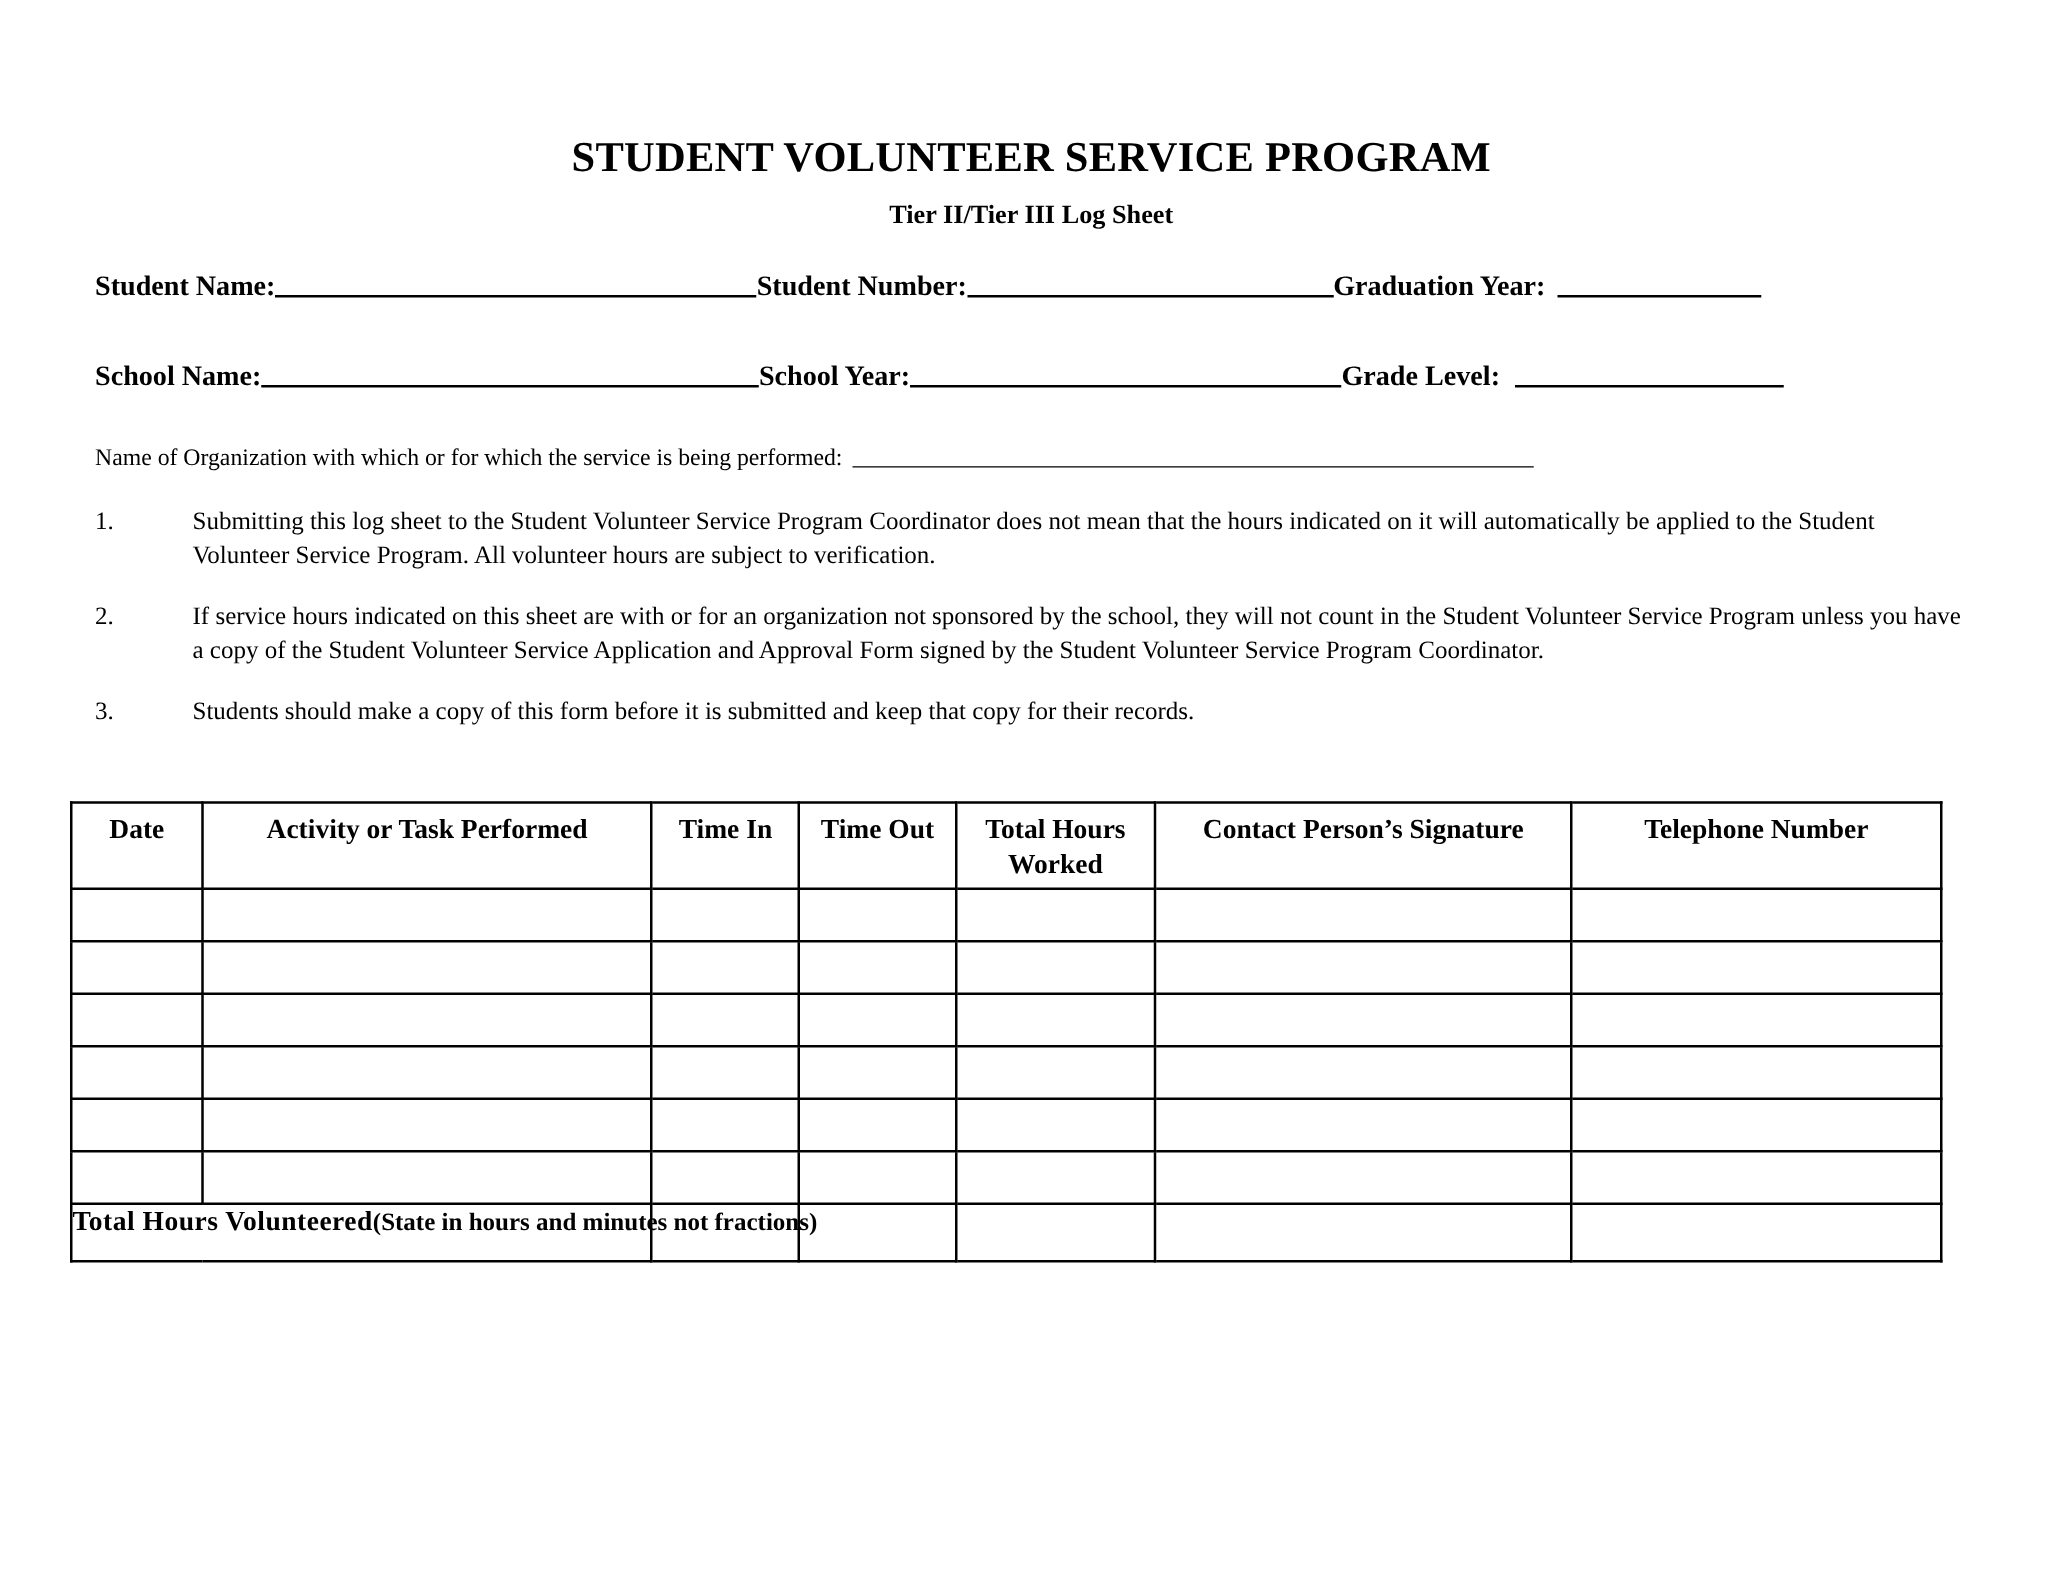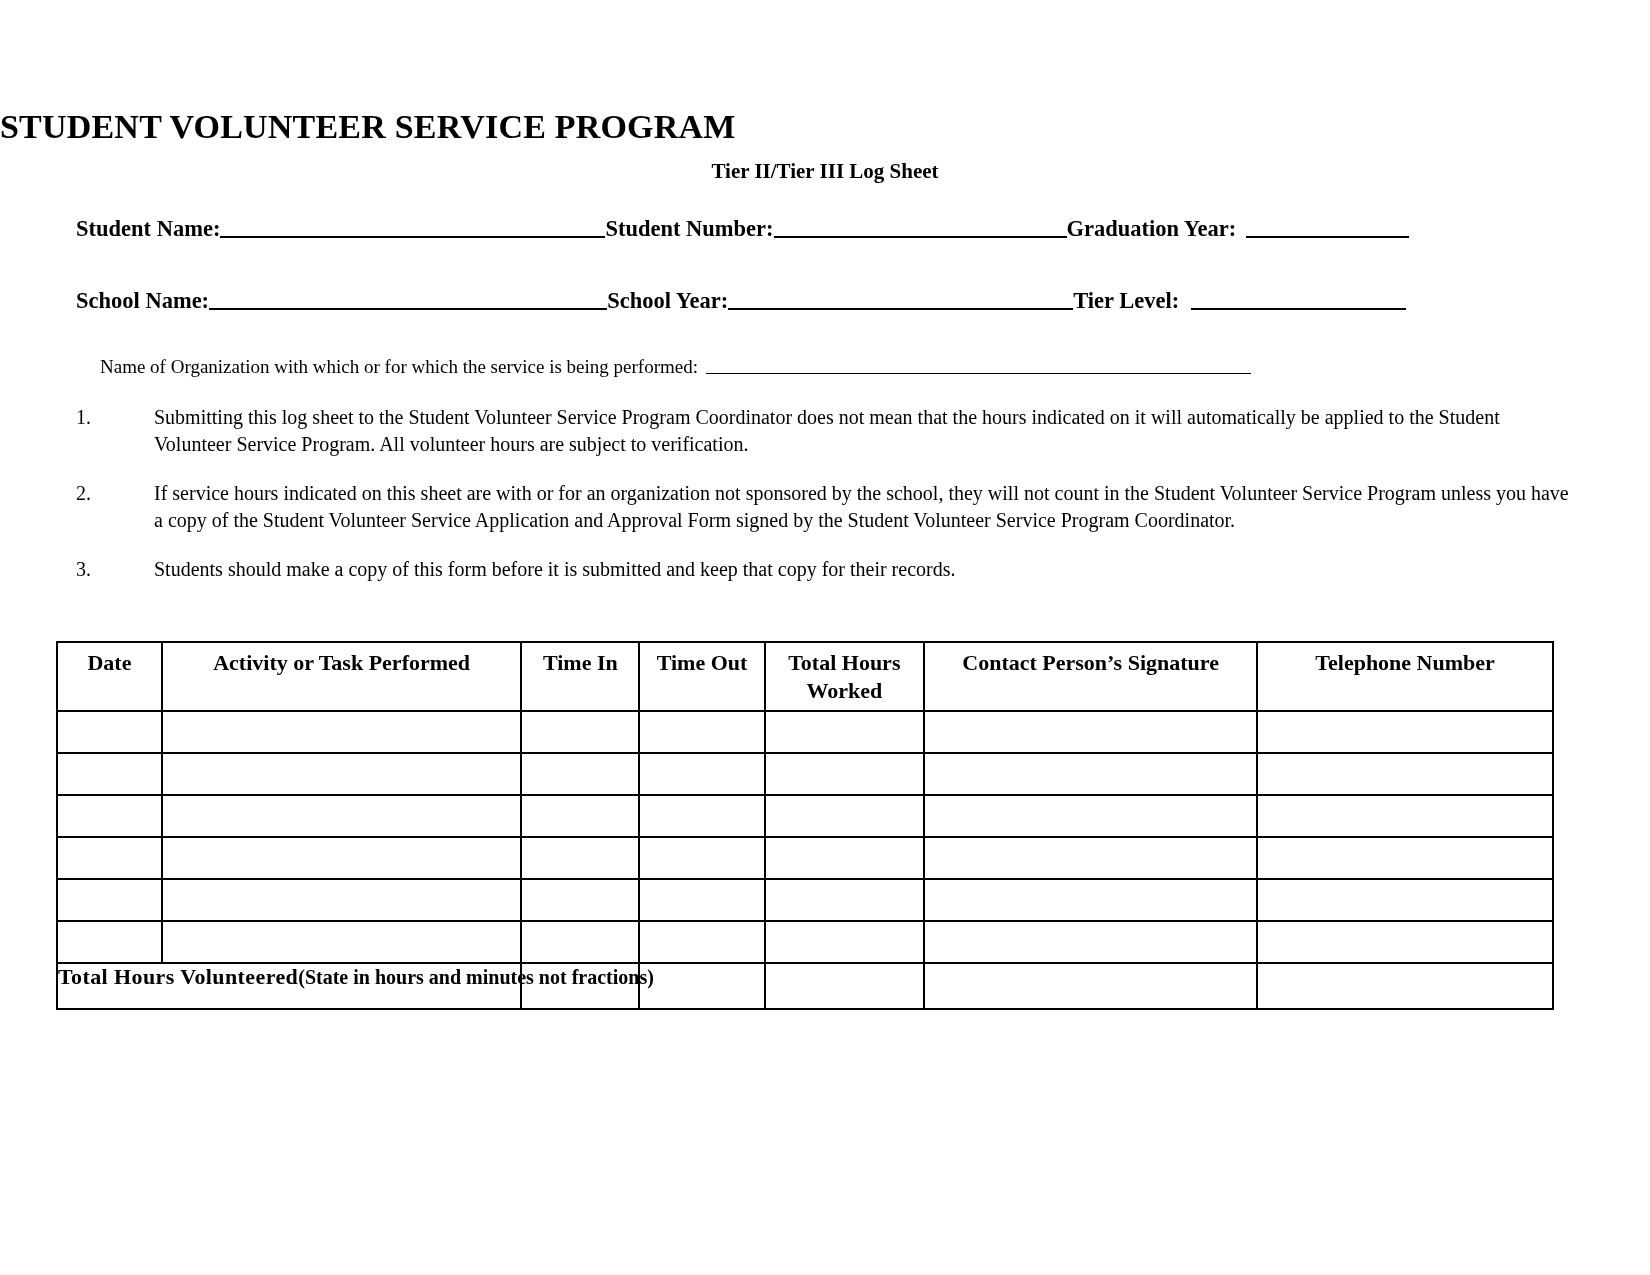--- a/index.html
+++ b/index.html
@@ -17,20 +17,21 @@
   }
   .page {
     position: absolute;
     left: 0; top: 0;
     width: 1650px;
     height: 1275px;
     padding: 0;
     box-sizing: border-box;
   }
   .doc-title {
+    text-align: center;
     font-size: 34px;
     font-weight: bold;
     letter-spacing: 0.2px;
     margin: 0;
     padding-top: 108px;
     line-height: 1.1;
   }
   .doc-subtitle {
     text-align: center;
     font-size: 21px;
@@ -61,21 +62,21 @@
   }
   .rule.r1 { flex: 0 0 385px; }
   .rule.r2 { flex: 0 0 293px; }
   .rule.r3 { flex: 0 0 163px; margin-left: 10px; }
   .rule.s1 { flex: 0 0 398px; }
   .rule.s2 { flex: 0 0 345px; }
   .rule.s3 { flex: 0 0 215px; margin-left: 12px; }
 
   
   .org-line {
-    margin: 42px 76px 0 100px;
+    margin: 42px 76px 0 76px;
     font-size: 19px;
     display: flex;
     align-items: flex-end;
     white-space: nowrap;
   }
   .org-line .thin-rule {
     flex: 0 0 545px;
     border-bottom: 1px solid #000;
     height: 0;
     margin-bottom: 4px;
@@ -168,21 +169,21 @@
       <span class="rule r2"></span>
       <span class="field-label">Graduation Year:</span>
       <span class="rule r3"></span>
     </div>
 
     <div class="field-row second">
       <span class="field-label">School Name:</span>
       <span class="rule s1"></span>
       <span class="field-label">School Year:</span>
       <span class="rule s2"></span>
-      <span class="field-label">Tier Level:</span>
+      <span class="field-label">Grade Level:</span>
       <span class="rule s3"></span>
     </div>
 
   </div>
 
   <div class="org-line">
     <span>Name of Organization with which or for which the service is being performed:</span>
     <span class="thin-rule"></span>
   </div>
 

